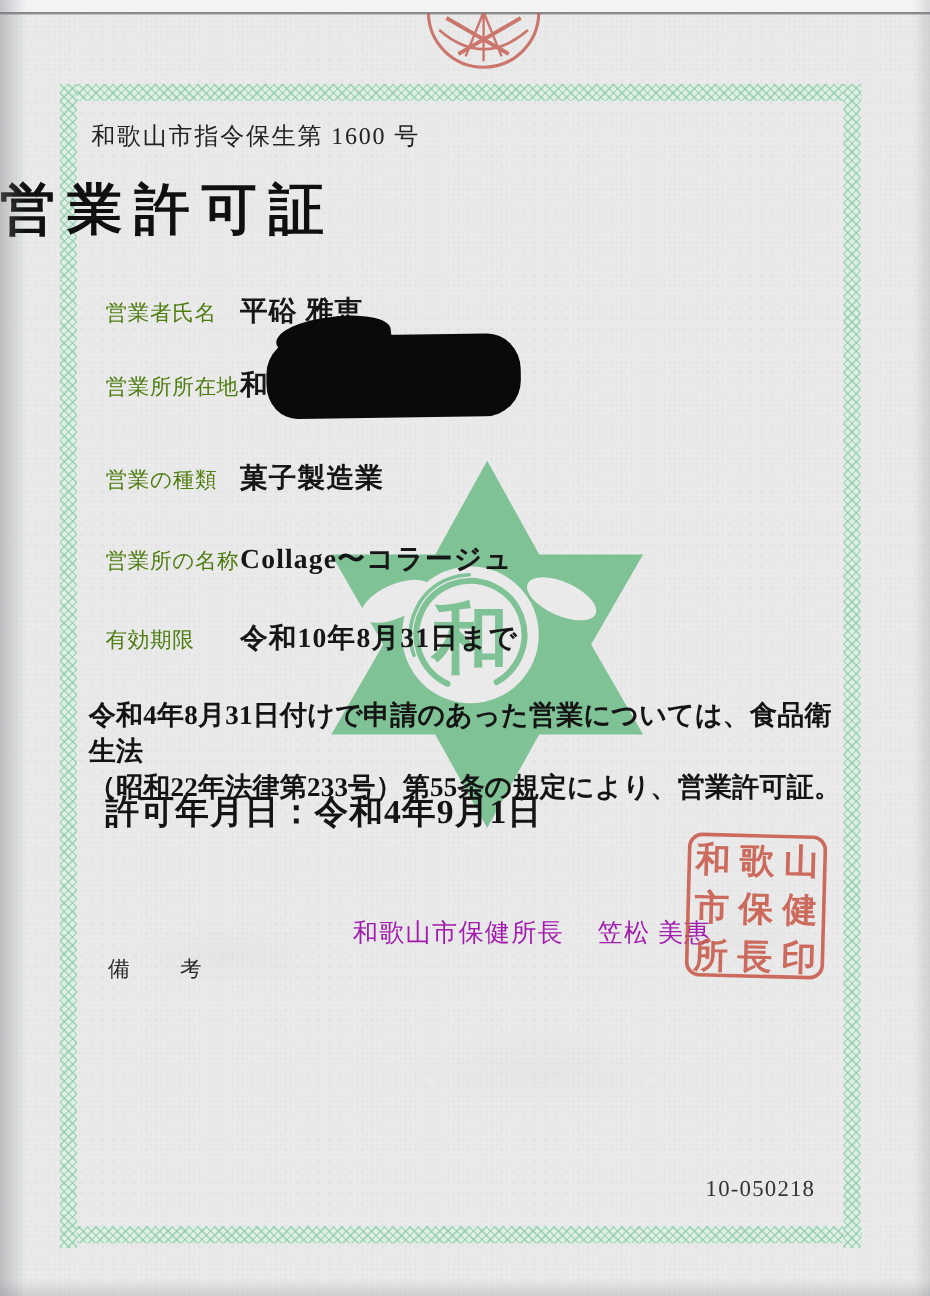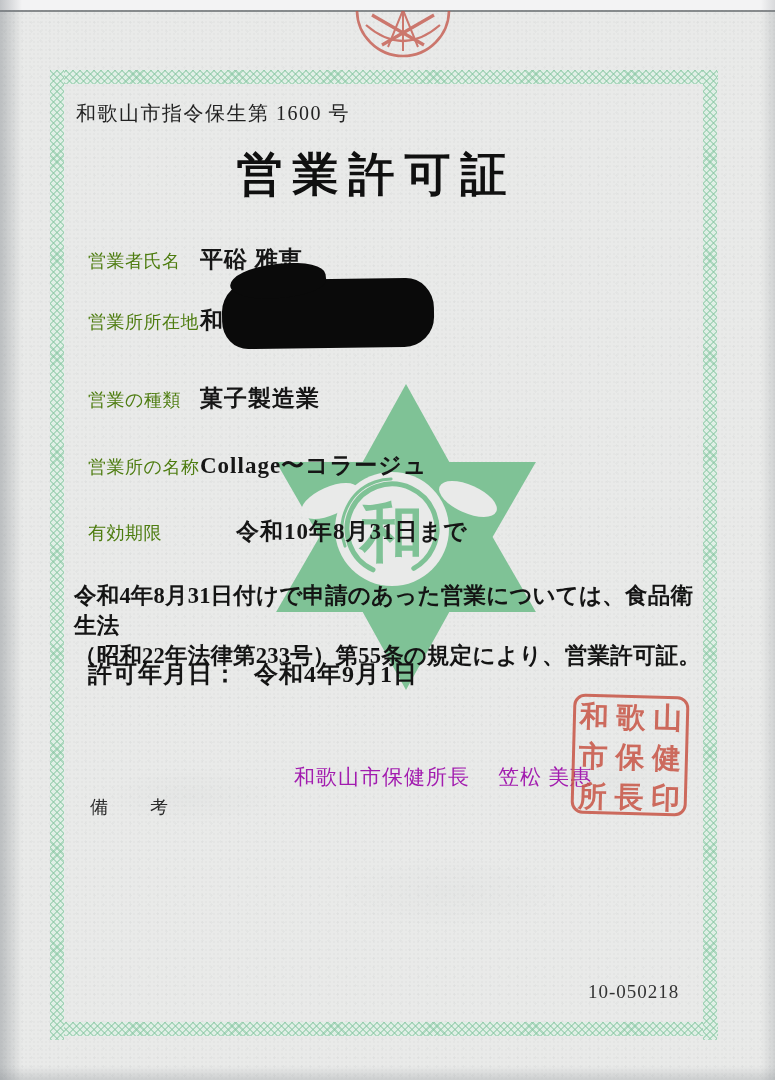--- a/index.html
+++ b/index.html
@@ -42,38 +42,38 @@
 
   
   .emblem { position:absolute; left:245px; top:372px; width:322px; height:330px; z-index:1; }
 
   
   .top-stamp { position:absolute; left:348px; top:11px; width:110px; height:52px; z-index:4; opacity:0.78; }
 
   .content { position:absolute; inset:0; z-index:2; color:#1e1e1e;text-decoration:underline; }
 
   .doc-number { position:absolute; left:76px; top:100px; font-size:20px; letter-spacing:1.5px; color:#222; }
-  .title { position:absolute; left:0; top:144px; width:717px; text-align:center;
-    font-size:46px; font-weight:bold; letter-spacing:10px; color:#101010;margin-left:18px; }
+  .title { position:absolute; left:0; top:144px; width:717px; text-align:left;
+    font-size:46px; font-weight:bold; letter-spacing:10px; color:#101010; }
 
   .field-row { position:absolute; left:88px; display:flex; align-items:baseline; }
   .field-label { width:112px; font-size:18px; letter-spacing:0.5px; color:#4d7c0f; flex:none; }
   .field-value { font-size:23px; font-weight:bold; color:#161616; letter-spacing:1px; }
-  .row-1 { top:244px; } .row-2 { top:305px; } .row-3 { top:383px; } .row-4 { top:450px; } .row-5 { top:516px;gap:36px; }
+  .row-1 { top:244px; } .row-2 { top:305px; } .row-3 { top:383px; } .row-4 { top:450px; } .row-5 { top:516px; }
 
   .redact-blob { position:absolute; left:222px; top:279px; width:212px; height:69px; background:#0a0a0a; z-index:3;
     border-radius:34px 28px 30px 26px / 32px 30px 30px 28px; transform:rotate(-0.8deg); }
   .redact-blob2 { position:absolute; left:230px; top:264px; width:96px; height:34px; background:#0a0a0a; z-index:3;
     border-radius:50% 45% 40% 50%; transform:rotate(-6deg); }
 
   .body-par { position:absolute; left:74px; top:581px; width:640px;
     font-size:22.5px; font-weight:bold; line-height:30px; letter-spacing:0.2px; color:#141414; }
 
-  .permit-line { position:absolute; left:88px; top:658px; font-size:24px; font-weight:bold; color:#141414;
-    display:flex; gap:16px; letter-spacing:1px; }
+  .permit-line { position:absolute; left:88px; top:658px; font-size:28px; font-weight:bold; color:#141414;
+    display:flex; letter-spacing:1px; }
 
   .issuer-line { position:absolute; left:294px; top:763px; font-size:21px; color:#a21caf;
     display:flex; gap:28px; letter-spacing:1px; }
 
   .remarks { position:absolute; left:90px; top:795px; font-size:18px; color:#2a2a2a; letter-spacing:2px; }
 
   .serial { position:absolute; left:588px; top:981px; font-size:19px; letter-spacing:1px; color:#333; }
 
   .seal {
     position:absolute; left:572px; top:695px; width:116px; height:120px; z-index:3;

